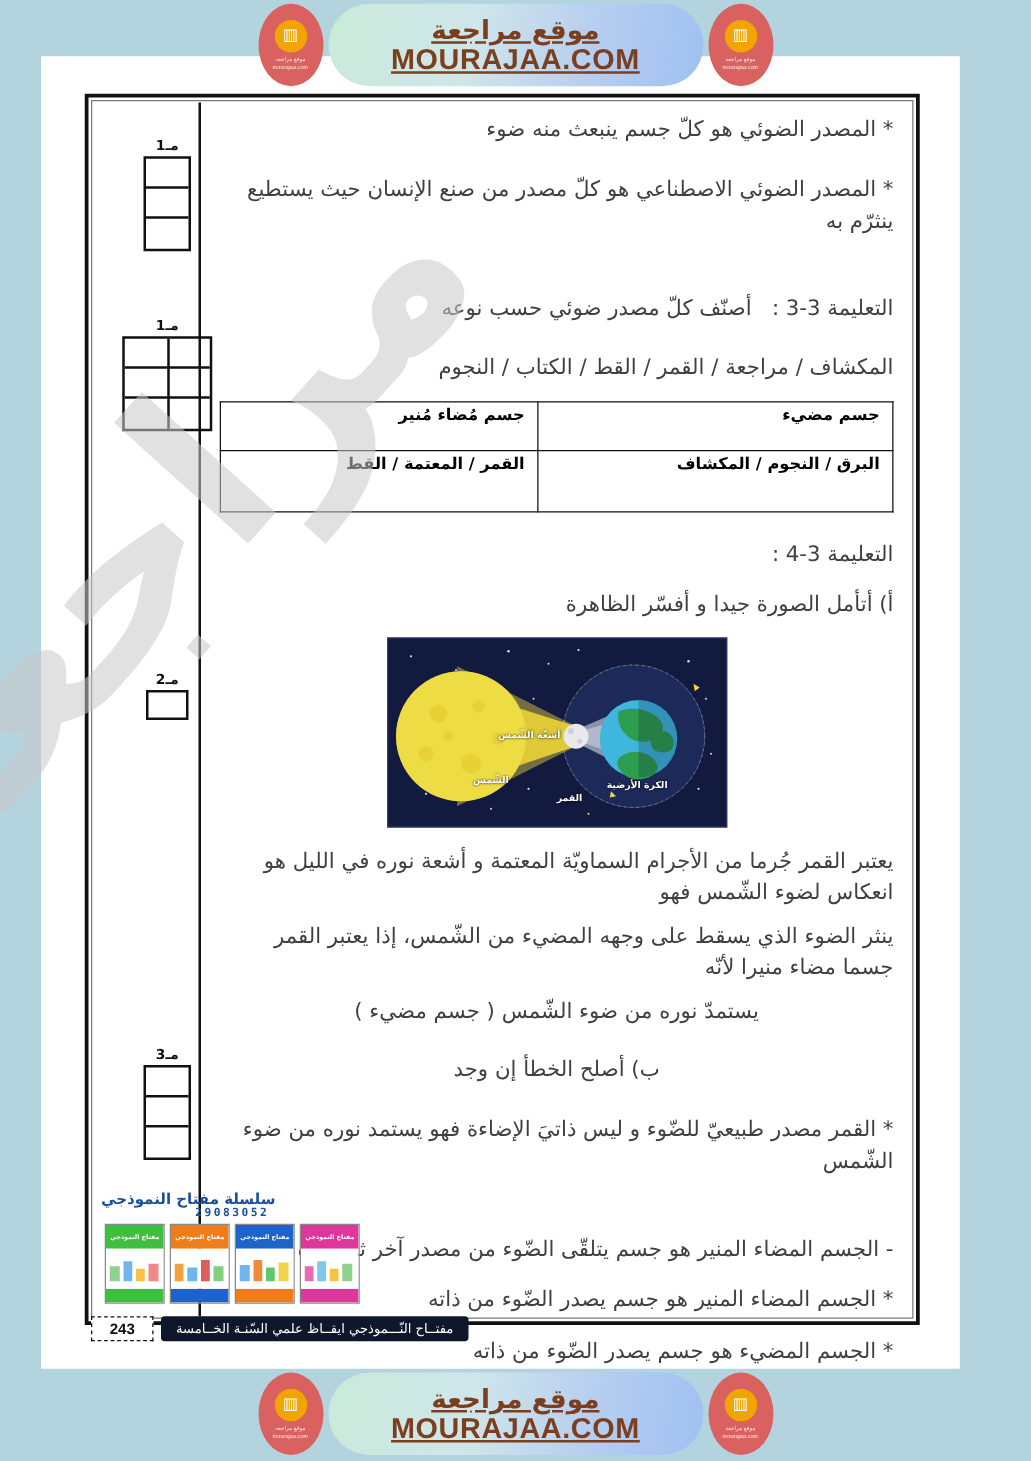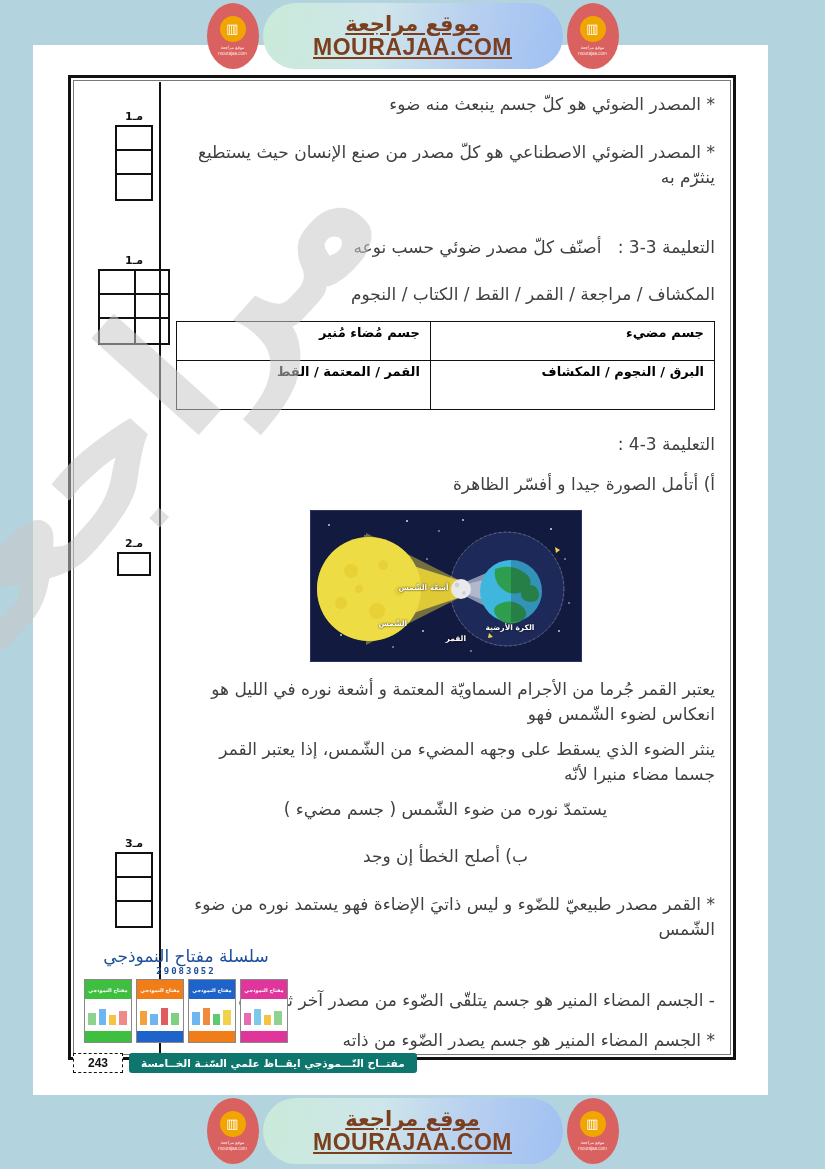--- a/index.html
+++ b/index.html
@@ -272,24 +272,24 @@
 
   
   .advert {
     position: absolute;
     left: 48px;
     bottom: 52px;
     width: 210px;
     z-index: 8;
   }
   .advert-title {
-    font-size: 17px;
-    font-weight: normal;
+    font-size: 12px;
+    font-weight: bold;
     color: #1b4e9b;
-    text-align: center;
+    text-align: left;
     direction: rtl;
     letter-spacing: .3px;
   }
   .advert-phone {
     font-size: 9px;
     font-weight: bold;
     color: #1b4e9b;
     text-align: center;
     letter-spacing: 2px;
     font-family: "DejaVu Sans Mono", monospace;
@@ -350,24 +350,24 @@
   .footer-row {
     position: absolute;
     left: 40px;
     bottom: 22px;
     display: flex;
     align-items: center;
     gap: 6px;
     z-index: 9;
   }
   .footer-bar {
-    background: #0f766e;
+    background: #0f172a;
     color: #ffffff;
     font-size: 10.5px;
-    font-weight: bold;
+    font-weight: normal;
     direction: rtl;
     padding: 4px 12px;
     border-radius: 3px;
     white-space: nowrap;
     letter-spacing: .4px;
   }
   .page-num {
     border: 1px dashed #111;
     border-top: 1px dashed #111;
     padding: 2px 14px;
@@ -561,20 +561,21 @@
       <div class="gap-lg"></div>
 
       <div class="line">* القمر مصدر طبيعيّ للضّوء و ليس ذاتيَ الإضاءة فهو يستمد نوره من ضوء الشّمس</div>
       <div class="gap-md"></div>
       <div class="gap-md"></div>
       <div class="gap-md"></div>
       <div class="line">- الجسم المضاء المنير هو جسم يتلقّى الضّوء من مصدر آخر ثمّ ينثره</div>
       <div class="gap-md"></div>
       <div class="line">* الجسم المضاء المنير هو جسم يصدر الضّوء من ذاته</div>
       <div class="gap-md"></div>
+      <div class="line">* الجسم المضيء هو جسم يصدر الضّوء من ذاته</div>
     </div>
   </div>
 
   <div class="advert">
     <div class="advert-title">سلسلة مفتاح النموذجي</div>
     <div class="advert-phone">29083052</div>
     <div class="books">
       <div class="book">
         <div class="bk-top" style="background:#e0359a;">مفتاح النموذجي</div>
         <div class="bk-num">5</div>

